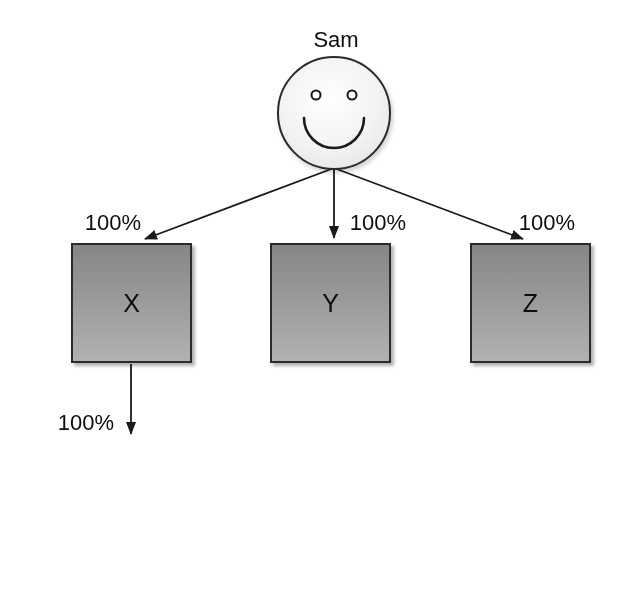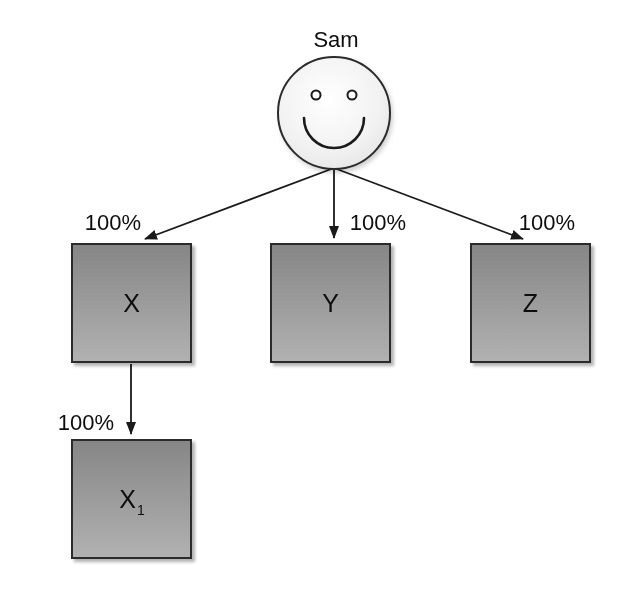--- a/index.html
+++ b/index.html
@@ -105,19 +105,14 @@
 
   <div class="entity-box box-x">
     <span>X</span>
   </div>
   <div class="entity-box box-y">
     <span>Y</span>
   </div>
   <div class="entity-box box-z">
     <span>Z</span>
   </div>
-  <div class="entity-box box-x1">
-    <span>
-      <span>X</span><span class="sub-label">1</span>
-    </span>
-  </div>
 
 </div>
 
 </body></html>

